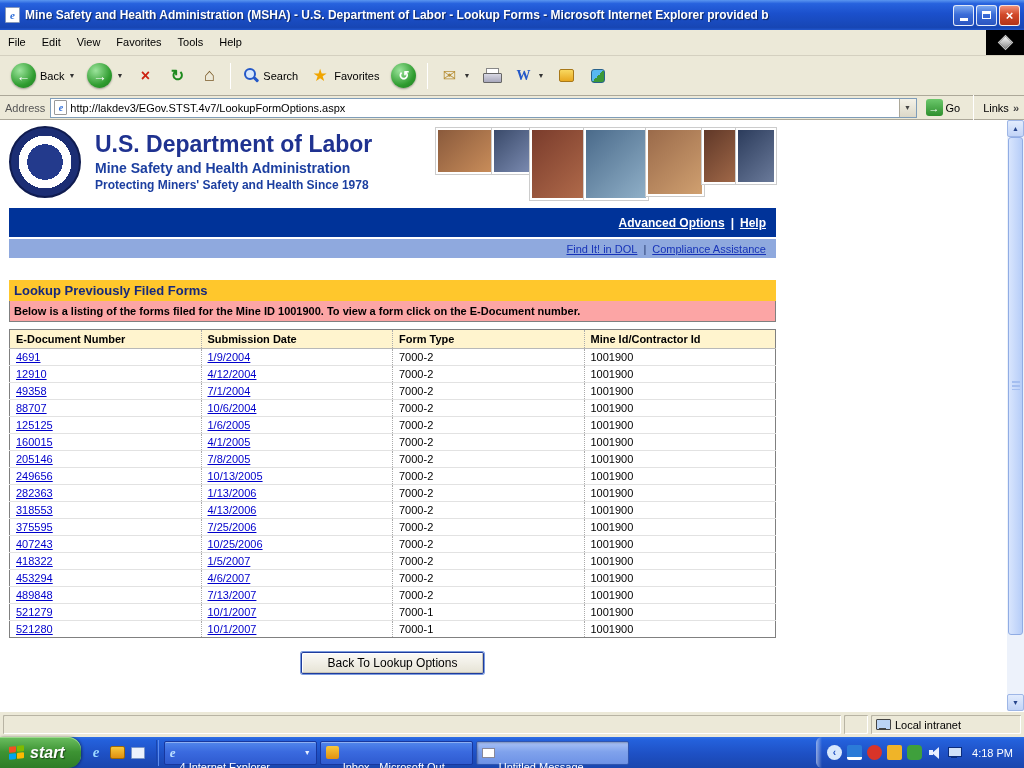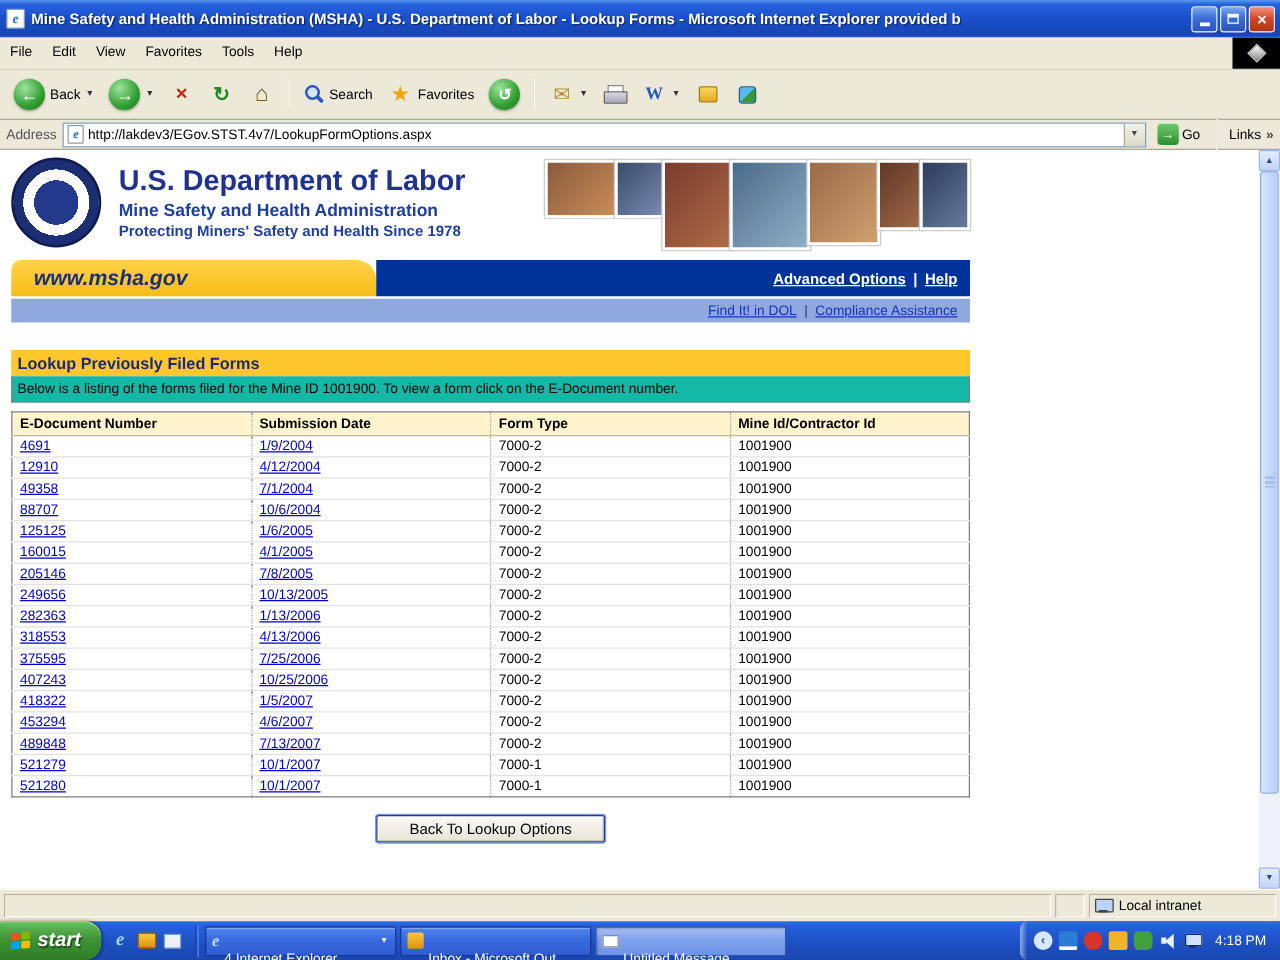--- a/index.html
+++ b/index.html
@@ -110,21 +110,21 @@
   .brand-nav a { color:#fff; text-decoration:underline; }
   .brand-nav .sep { color:#fff; }
   .sub-nav { height:19px; margin-top:2px; background:#8FA9DE; display:flex; align-items:center; justify-content:flex-end;
     gap:6px; padding-right:10px; font-size:11px; }
   .sub-nav a { color:#1733B8; text-decoration:underline; }
   .sub-nav .sep { color:#24386C; }
 
   
   .content { margin-top:22px; }
   .section-header { background:#FFC72C; color:#16297C; font-weight:bold; font-size:13px; padding:3px 5px; }
-  .desc-box { border:1px solid #808080; border-top:none; background:#14b8a6; font-size:11px; font-weight:normal; padding:4px 4px; color:#000; }
+  .desc-box { border:1px solid #808080; border-top:none; background:#fca5a5; font-size:11px; font-weight:bold; padding:4px 4px; color:#000; }
   table.forms { width:100%; border-collapse:collapse; margin-top:7px; font-size:11px; border:1px solid #808080; }
   table.forms th { text-align:left; font-weight:bold; background:#FFF4CE; padding:3px 6px; border-bottom:1px solid #B8B8B8; }
   table.forms td { padding:2px 6px; border-top:1px solid #E2E2E2; height:16px; }
   table.forms th:nth-child(-n+3), table.forms td:nth-child(-n+3) { border-right:1px dotted #ABABAB; }
   table.forms th, table.forms td { width:25%; }
   table.forms a { color:#0000CC; text-decoration:underline; }
   .button-row { text-align:center; margin:14px 0 10px; }
   .xp-button { font-family:"Liberation Sans",sans-serif; font-size:12px; color:#000; padding:3px 26px;
     border:1px solid #1F3C9C; border-radius:2px; background:linear-gradient(#FBFAF7,#E6E3D5);
     box-shadow:0 0 0 1px #7A9BE0, inset 1px 1px 0 #FFFFFF, inset -1px -1px 0 #C8C4B4; }
@@ -320,21 +320,20 @@
             <div class="ph"></div>
             <div class="ph"></div>
             <div class="ph"></div>
             <div class="ph"></div>
             <div class="ph"></div>
             <div class="ph"></div>
           </div>
         </div>
 
         <div class="brand-row">
-          <div class="msha-tab">www.msha.gov</div>
           <div class="brand-nav">
             <a>Advanced Options</a>
             <span class="sep">|</span>
             <a>Help</a>
           </div>
         </div>
 
         <div class="sub-nav">
           <a>Find It! in DOL</a>
           <span class="sep">|</span>

